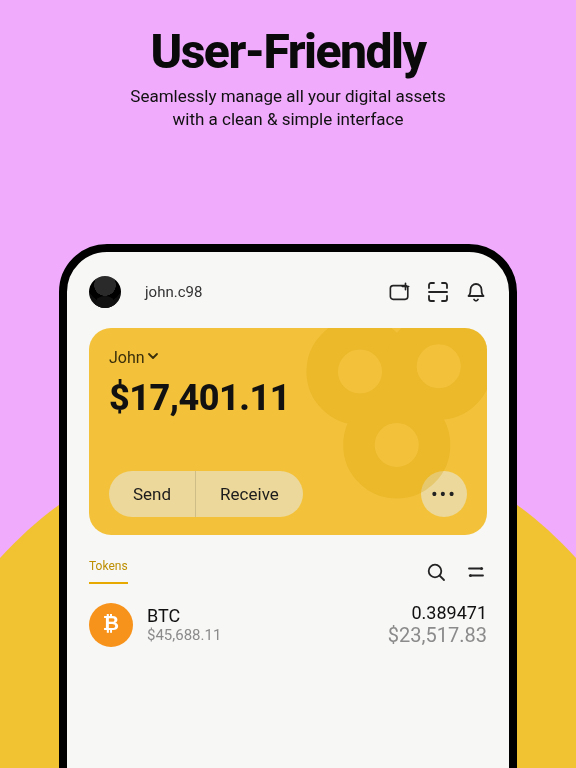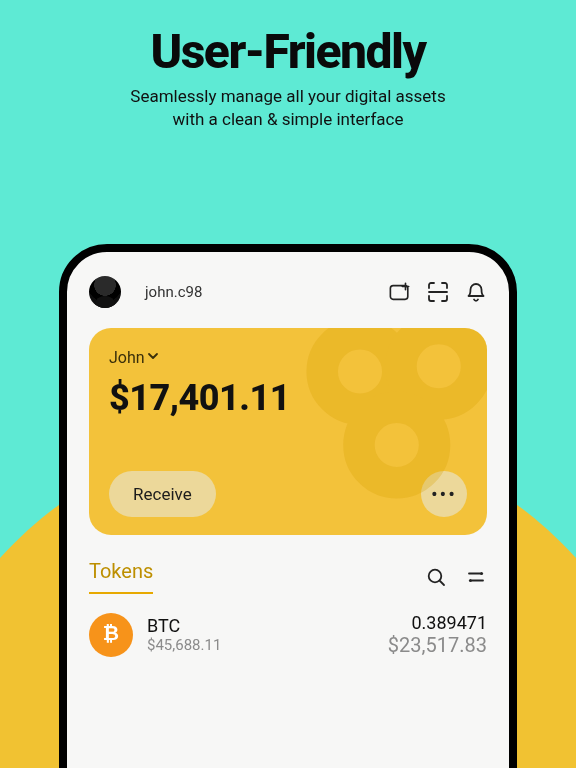--- a/index.html
+++ b/index.html
@@ -1,17 +1,17 @@
 <!DOCTYPE html>
 <html><head>
 <meta charset="utf-8">
 <style>
 *{margin:0;padding:0;box-sizing:border-box;font-family:-apple-system,BlinkMacSystemFont,"Segoe UI",Roboto,Arial,sans-serif}
 html,body{width:576px;height:768px;background:#fff;overflow:hidden}
-.page{width:576px;height:764px;position:relative;background:#5eead4}
+.page{width:576px;height:764px;position:relative;background:#f0abfc}
 .bg-yellow-arc{position:absolute;top:430px;left:-100px;width:776px;height:776px;border-radius:50%;background:#f1c232;z-index:0}
 .hero{position:relative;z-index:2;text-align:center;padding:28px 40px 0}
 .hero h1{font-size:48px;font-weight:800;letter-spacing:-1.5px;line-height:1.02;color:#0a0a0a}
 .hero p{margin-top:8px;font-size:17px;line-height:1.35;color:#111}
 .phone{position:absolute;z-index:3;left:50%;transform:translateX(-50%);top:244px;width:458px;height:650px;border:8px solid #000;border-radius:48px;background:#f7f7f6;overflow:hidden}
 .phone-inner{padding:24px 22px 0}
 .topbar{display:flex;align-items:center;justify-content:space-between;margin-bottom:20px}
 .user{display:flex;align-items:center;gap:24px}
 .avatar{width:32px;height:32px;border-radius:50%;background:radial-gradient(circle at 50% 28%,#2a2a2a 0 38%,#000 39% 60%,#0e0e0e 61% 100%);position:relative;overflow:hidden}
 .avatar::after{content:"";position:absolute;left:6px;right:6px;bottom:-4px;height:16px;border-radius:50% 50% 0 0;background:#111}
@@ -21,21 +21,21 @@
 .card{position:relative;background:#f3c23a;border-radius:22px;padding:20px 20px 18px;overflow:hidden}
 .card-deco{position:absolute;right:-20px;top:-30px;width:210px;height:210px;opacity:.28}
 .card-head{display:flex;align-items:center;gap:1px;color:#3a2f0a;font-size:16px}
 .balance{margin-top:10px;font-size:36px;font-weight:800;color:#111;letter-spacing:-.5px}
 .actions{display:flex;align-items:center;gap:0;margin-top:52px}
 .pill-group{display:flex;border-radius:28px;overflow:hidden;background:#ecd89a}
 .pill{border:none;background:transparent;padding:13px 24px;font-size:17px;color:#1c1c1c;cursor:pointer}
 .pill + .pill{border-left:1px solid rgba(0,0,0,.12)}
 .dotbtn{margin-left:auto;width:46px;height:46px;border-radius:50%;background:#ecd89a;border:none;display:flex;align-items:center;justify-content:center;font-size:20px;color:#222;cursor:pointer;letter-spacing:2px}
 .section-head{display:flex;align-items:center;justify-content:space-between;margin-top:24px}
-.tab{font-size:20px;color:#bd8f00;padding-bottom:9px;border-bottom:2px solid #e7a900;display:inline-block}
+.tab{font-size:12px;color:#bd8f00;padding-bottom:9px;border-bottom:2px solid #e7a900;display:inline-block}
 .section-icons{display:flex;align-items:center;gap:18px;color:#222}
 .token-row{display:flex;align-items:center;justify-content:space-between;margin-top:18px}
 .token-left{display:flex;align-items:center;gap:14px}
 .coin{width:44px;height:44px;border-radius:50%;background:#f7931a;display:flex;align-items:center;justify-content:center;color:#fff;font-weight:800;font-size:24px}
 .coin svg{display:block}
 .t-sym{font-size:18px;color:#111}
 .t-price{font-size:15px;color:#8b8b8b}
 .token-right{text-align:right}
 .t-amt{font-size:18px;color:#111}
 .t-val{font-size:20px;color:#8b8b8b}
@@ -95,20 +95,21 @@
           <span>
             <svg width="14" height="14" viewBox="0 0 14 14" fill="none" stroke="#3a2f0a" stroke-width="1.8" stroke-linecap="round" stroke-linejoin="round">
                 <path d="m3 5 4 4 4-4"></path>
               </svg>
           </span>
         </div>
         <div class="balance">$17,401.11</div>
 
         <div class="actions">
           <div class="pill-group">
+            <button class="pill">Send</button>
             <button class="pill">Receive</button>
           </div>
           <button class="dotbtn">•••</button>
         </div>
       </div>
 
       <div class="section-head">
         <span class="tab">Tokens</span>
         <div class="section-icons">
           <span class="icn">

